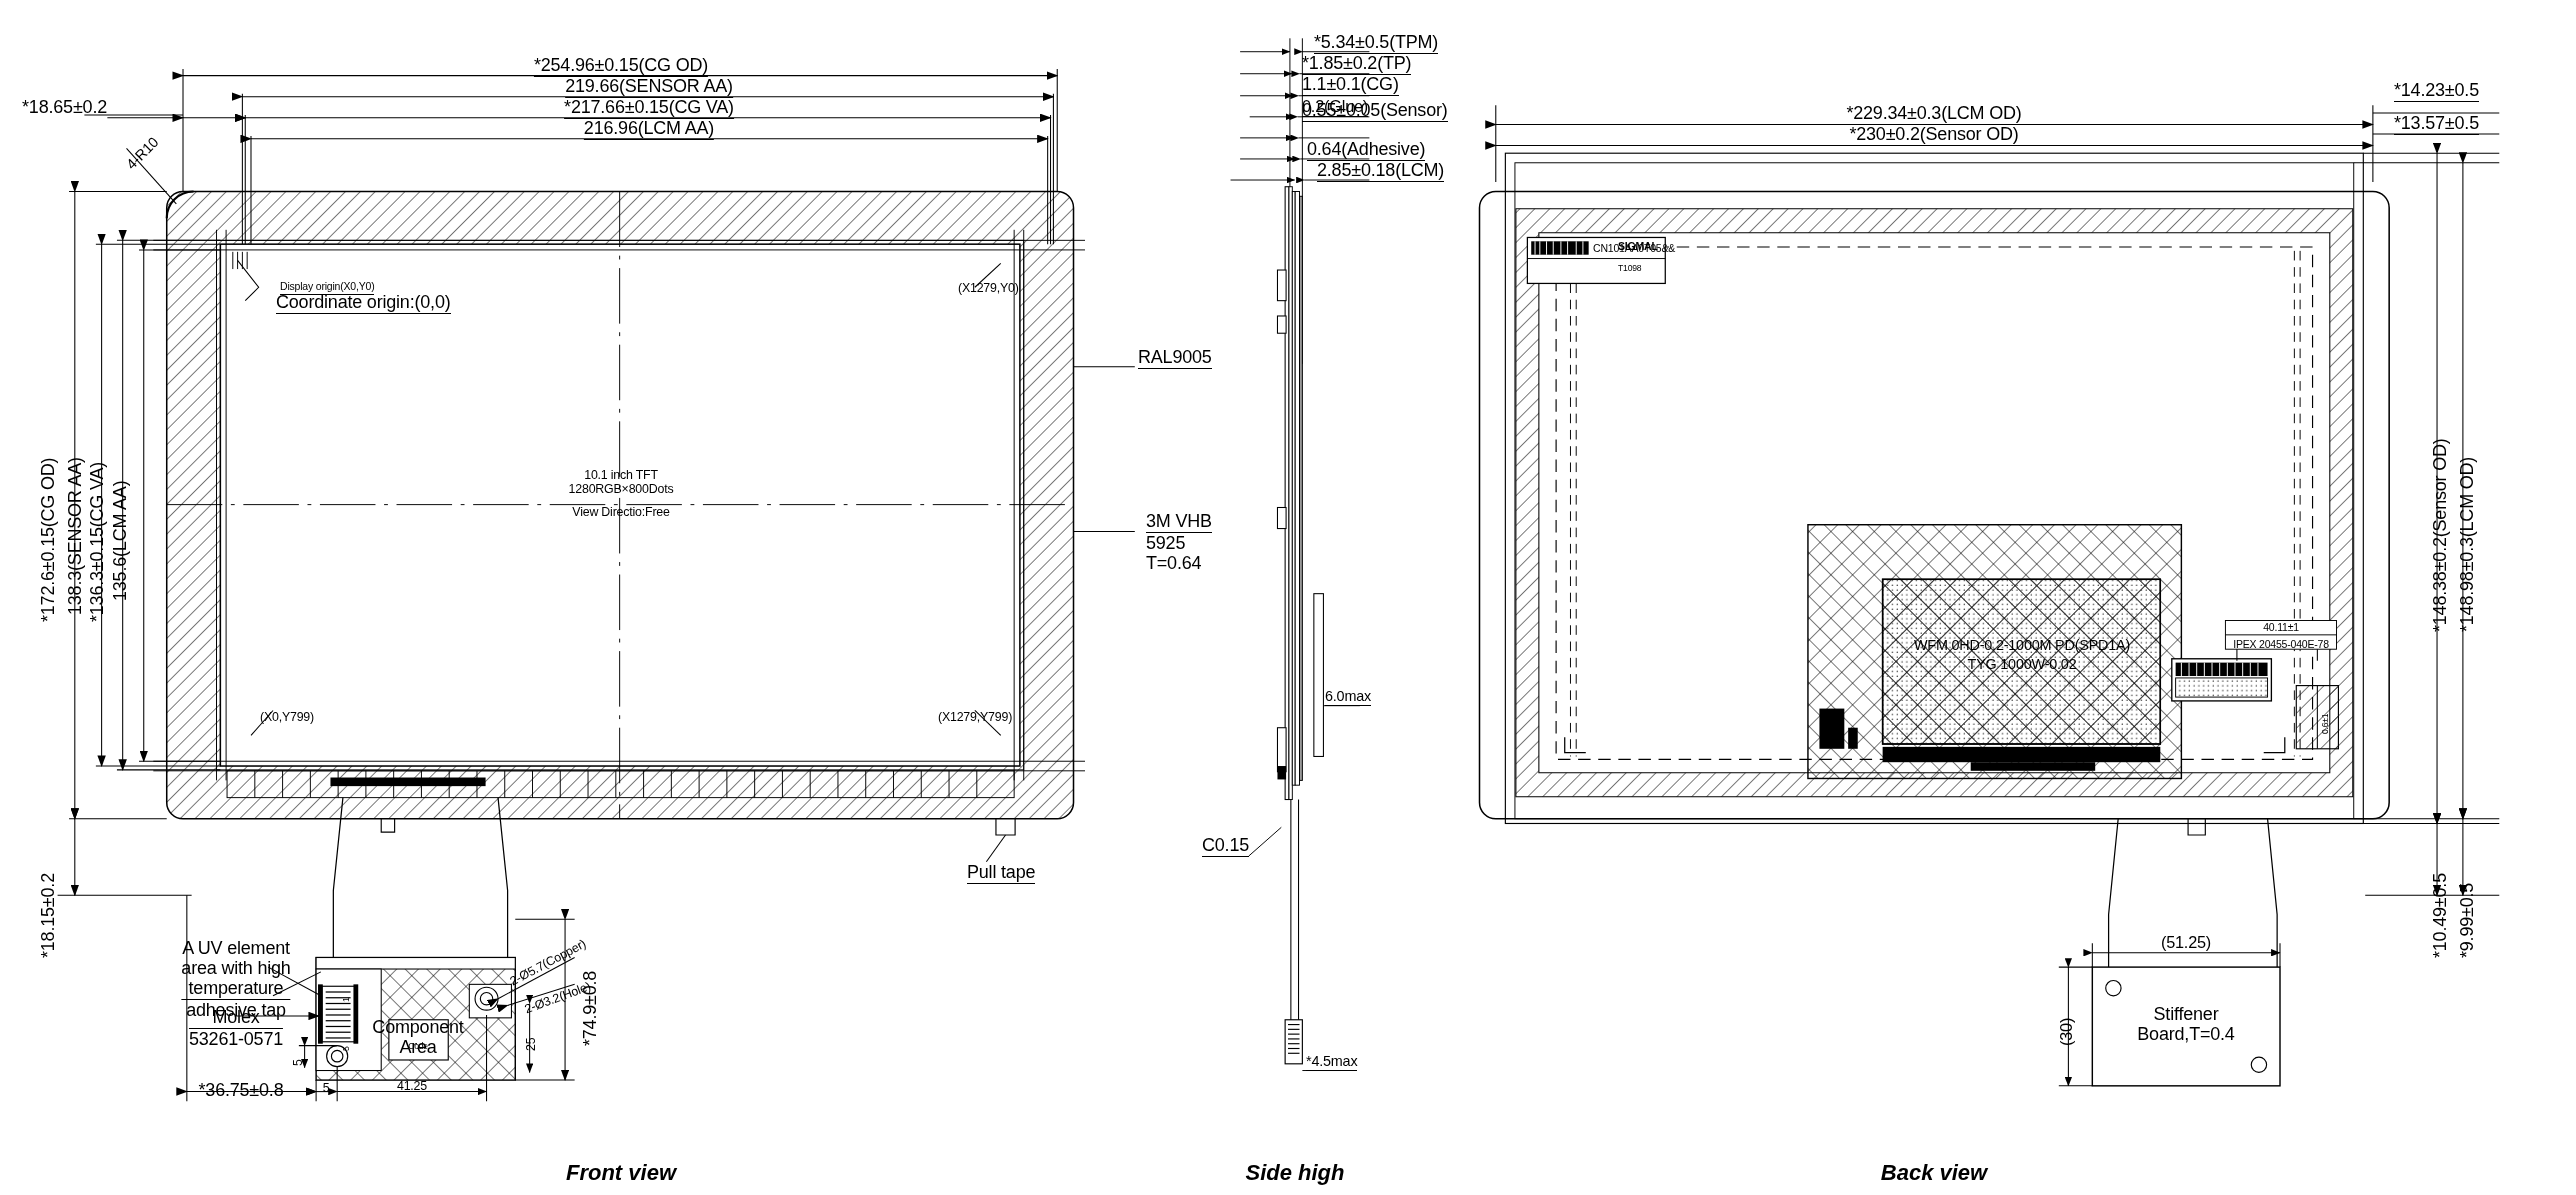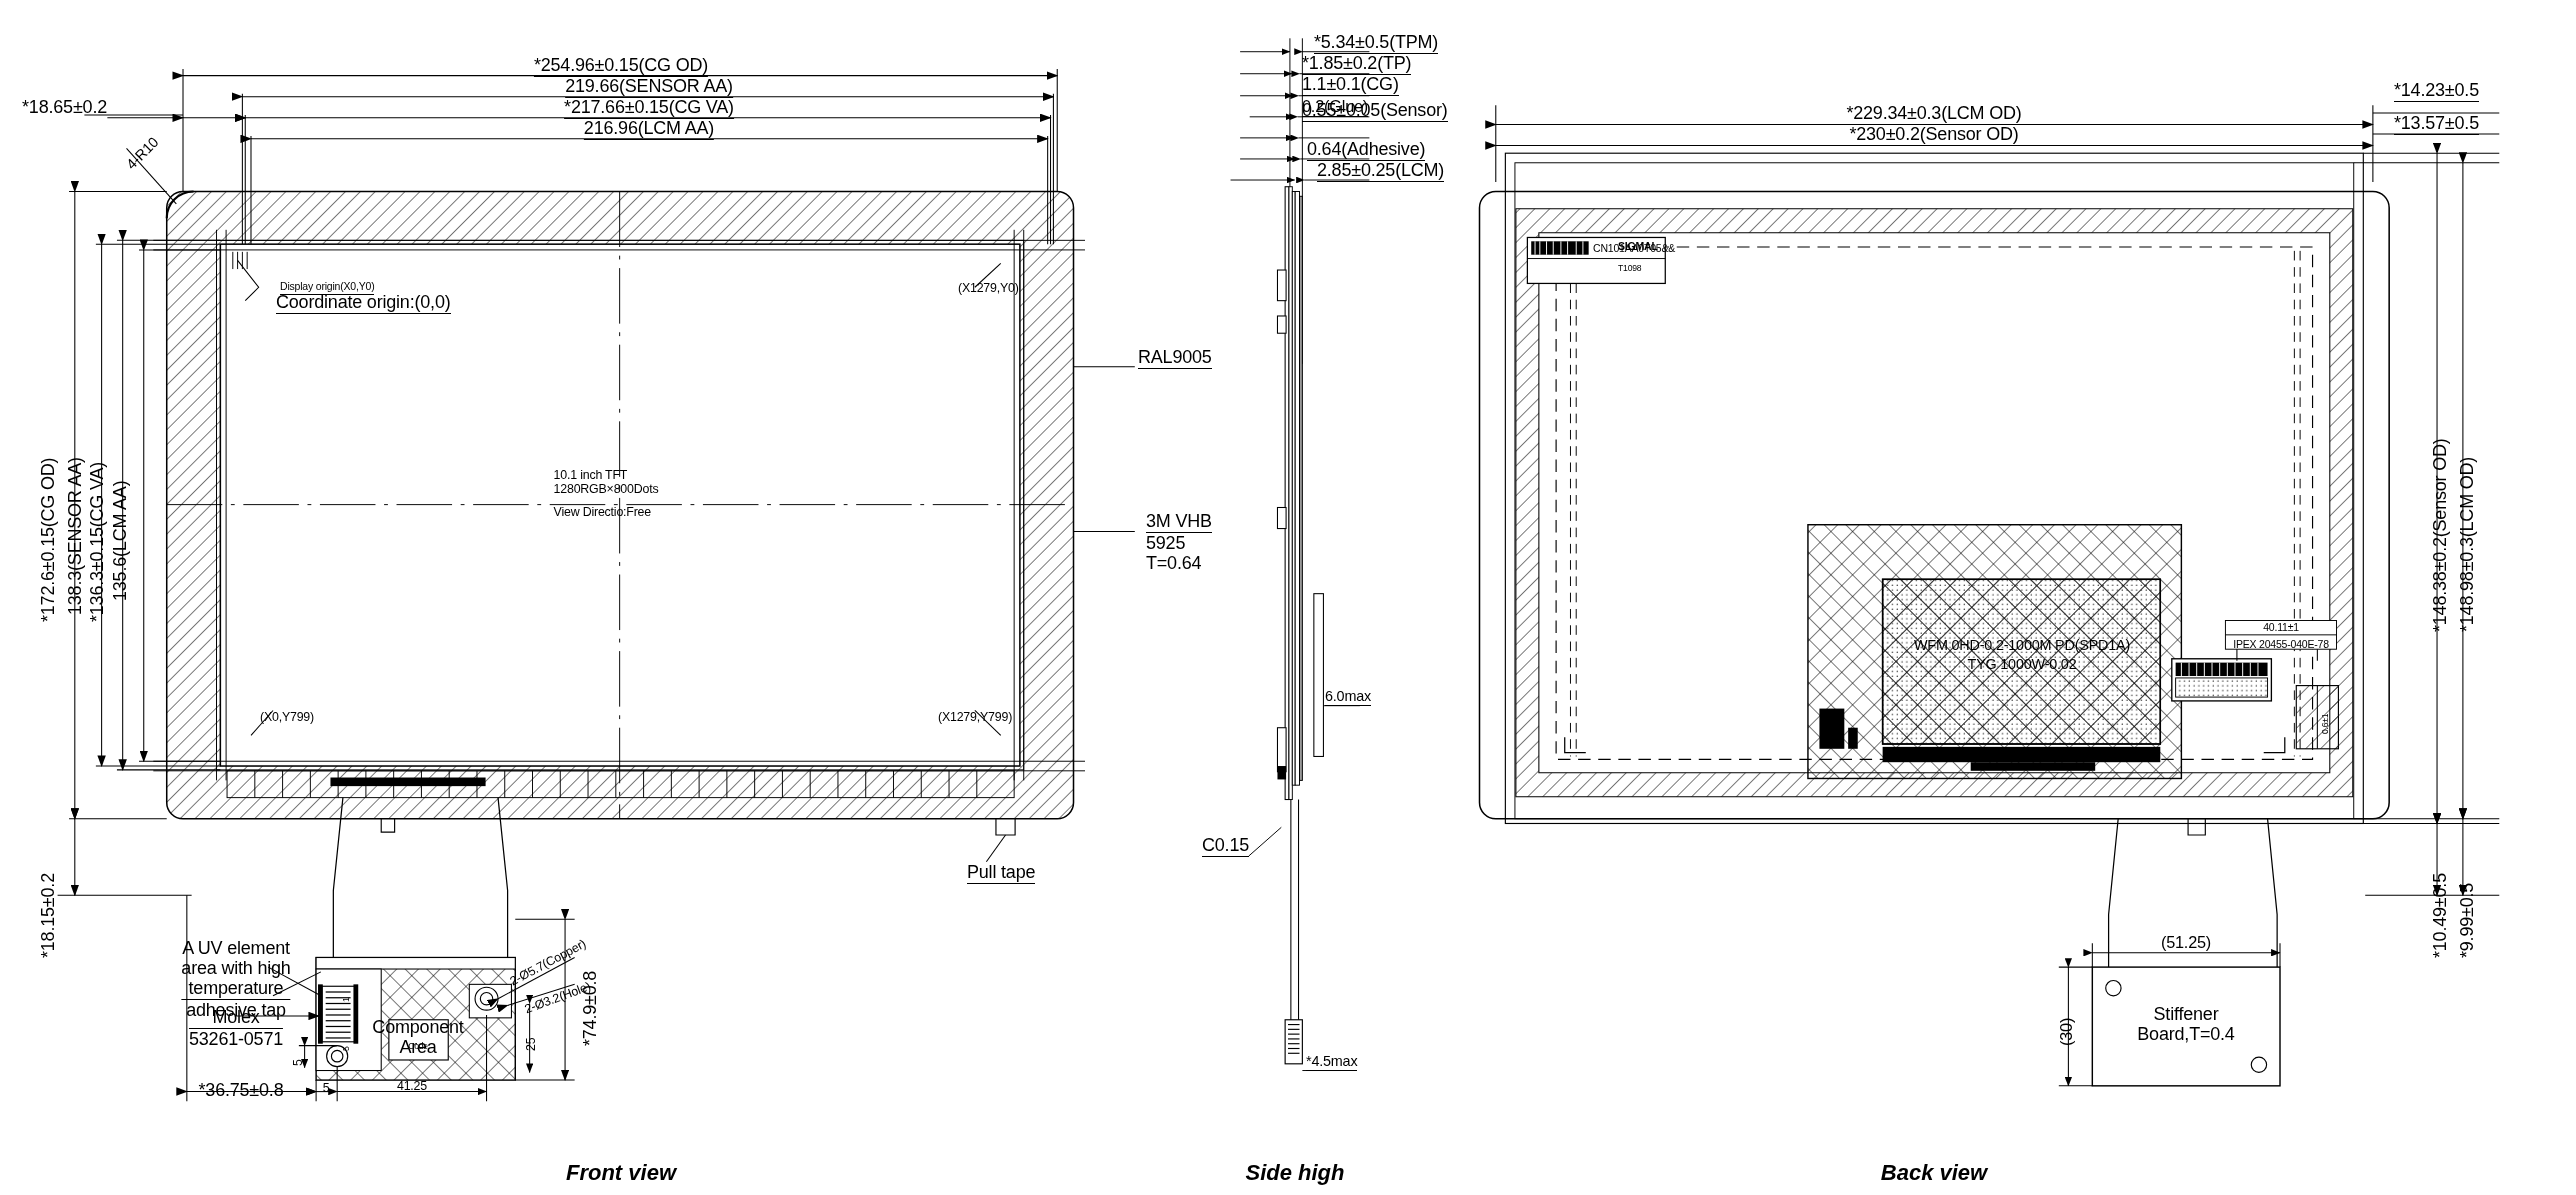--- a/index.html
+++ b/index.html
@@ -425,21 +425,21 @@
 <div class="lbl f19 vt" style="left:110px; top:601px;">135.6(LCM AA)</div>
 <div class="lbl f19 vt" style="left:38px; top:958px;">*18.15±0.2</div>
 
 <div class="lbl f11 ul" style="left:280px; top:281px;">Display origin(X0,Y0)</div>
 <div class="lbl f19 ul" style="left:276px; top:292px;">Coordinate origin:(0,0)</div>
 
 <div class="lbl f13" style="left:958px; top:282px;">(X1279,Y0)</div>
 <div class="lbl f13" style="left:260px; top:711px;">(X0,Y799)</div>
 <div class="lbl f13" style="left:938px; top:711px;">(X1279,Y799)</div>
 
-<div class="lbl f13 c" style="left:606px; top:469px; text-align:left;">
+<div class="lbl f13 c" style="left:621px; top:469px; text-align:center;">
   <span class="blk">10.1 inch TFT</span>
   <span class="blk">1280RGB×800Dots</span>
   <span class="blk" style="margin-top:9.6px;">View Directio:Free</span>
 </div>
 
 <div class="lbl f19 ul" style="left:1138px; top:347px;">RAL9005</div>
 <div class="lbl f19" style="left:1138px; top:511px;margin-left:8px;">
   <span class="blk ul">3M VHB</span>
   <span class="blk">5925</span>
   <span class="blk">T=0.64</span>
@@ -471,21 +471,21 @@
 <div class="lbl f13 c" style="left:326px; top:1082px;">5</div>
 <div class="lbl f13 c" style="left:412px; top:1080px;">41.25</div>
 <div class="lbl f19 c" style="left:241px; top:1080px;">*36.75±0.8</div>
 
 <div class="lbl f19 ul" style="left:1314px; top:32px;">*5.34±0.5(TPM)</div>
 <div class="lbl f19 ul" style="left:1302px; top:53px;">*1.85±0.2(TP)</div>
 <div class="lbl f19 ul" style="left:1302px; top:74px;">1.1±0.1(CG)</div>
 <div class="lbl f17 ul" style="left:1302px; top:97px;">0.2(Glue)</div>
 <div class="lbl f19 ul" style="left:1302px; top:100px;">0.55±0.05(Sensor)</div>
 <div class="lbl f19 ul" style="left:1307px; top:139px;">0.64(Adhesive)</div>
-<div class="lbl f19 ul" style="left:1317px; top:160px;">2.85±0.25(LCM)</div>
+<div class="lbl f19 ul" style="left:1317px; top:160px;">2.85±0.18(LCM)</div>
 
 <div class="lbl f19 ul" style="left:1202px; top:835px;">C0.15</div>
 <div class="lbl f15 ul" style="left:1325px; top:688px;">6.0max</div>
 <div class="lbl f15 ul" style="left:1306px; top:1053px;">*4.5max</div>
 
 <div class="lbl f19 c ul" style="left:1934px; top:103px;">*229.34±0.3(LCM OD)</div>
 <div class="lbl f19 c ul" style="left:1934px; top:124px;">*230±0.2(Sensor OD)</div>
 <div class="lbl f19 ul" style="left:2394px; top:80px;">*14.23±0.5</div>
 <div class="lbl f19 ul" style="left:2394px; top:113px;">*13.57±0.5</div>
 

